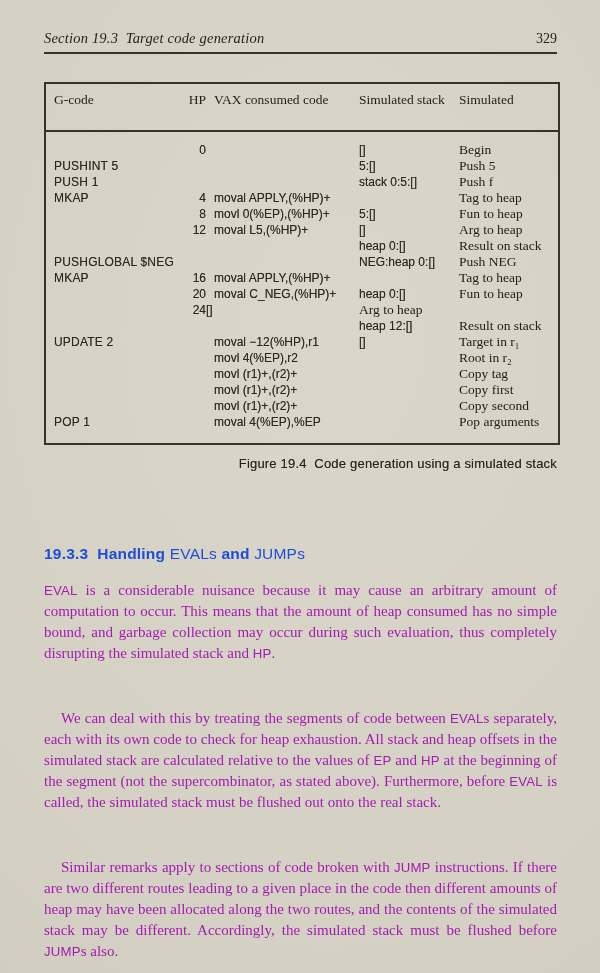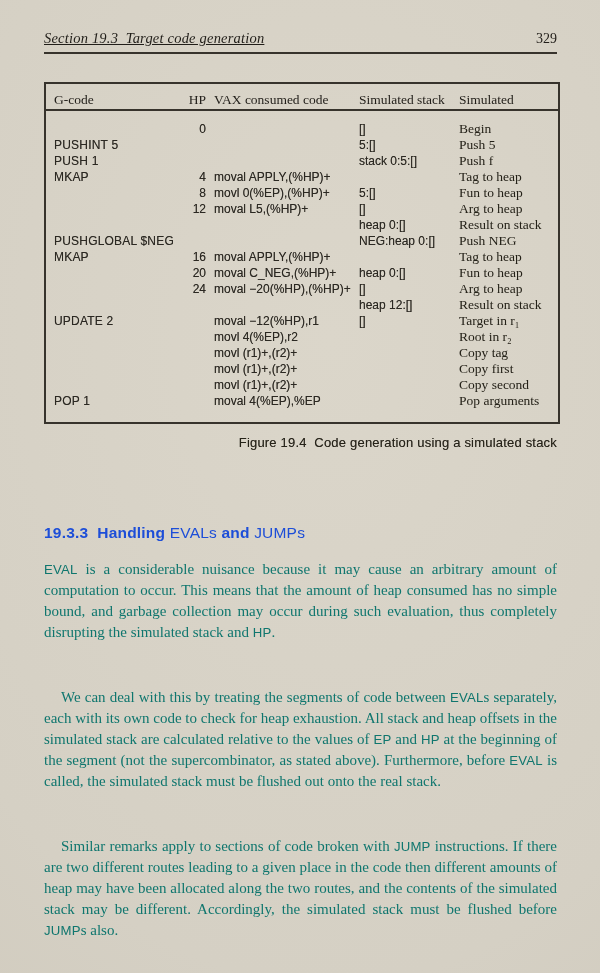--- a/index.html
+++ b/index.html
@@ -7,33 +7,33 @@
     width:600px; height:973px; overflow:hidden;
     background:#d6d1c5;
     background-image: radial-gradient(140% 120% at 55% 35%, #dbd6ca 0%, #d5d0c4 55%, #cbc5b7 100%);
     font-family:"Liberation Serif", "DejaVu Serif", serif;
     color:#211e19;
   }
   .page { padding:30px 43px 0 44px; }
 
   
   .running-head { display:flex; justify-content:space-between; align-items:baseline; font-size:14.5px; }
-  .running-title { font-style:italic; letter-spacing:0.2px;text-decoration:underline; }
+  .running-title { font-style:italic; letter-spacing:0.2px; }
   .page-num { font-size:14px; }
   .head-rule { border:none; border-top:2.5px solid #37332c; margin:5px 0 0 0; }
 
   
   .figure-box {
     margin-top:28px;
     border:2px solid #37332c;
     width:512px;
     background:transparent;
   }
   .tgrid { display:grid; grid-template-columns:138px 22px 153px 100px 1fr; }
-  .thead { padding:8px 0 1px 0; border-bottom:2px solid #37332c; font-size:13.5px; }
+  .thead { padding:8px 0 22px 0; border-bottom:2px solid #37332c; font-size:13.5px; }
   .thead .hc { white-space:nowrap; }
   .hc-gcode { padding-left:8px; }
   .hc-hp { text-align:right; }
   .hc-asm { padding-left:8px; }
   .tbody { padding:10px 0 13px 0; }
   .trow { display:grid; grid-template-columns:138px 22px 153px 100px 1fr; line-height:16px; }
   .tcell { font-family:"Liberation Sans", "DejaVu Sans", sans-serif; font-size:12px; color:#2b2822;
            white-space:nowrap; text-shadow:0 0 0.3px rgba(40,36,30,0.55); }
   .cell-gcode { padding-left:8px; letter-spacing:0.2px; }
   .cell-hp { text-align:right; }
@@ -54,21 +54,21 @@
     font-family:"Liberation Sans", "DejaVu Sans", sans-serif;
     font-size:15.5px; font-weight:700; color:#1d4ed8;
     letter-spacing:0.2px;
   }
   .section-heading .kw { font-weight:400; }
 
   
   .body-text { margin-top:17px; width:513px; }
   .para {
     margin:0; font-size:15px; line-height:21px; text-align:justify;
-    color:#0f766e;
+    color:#a21caf;
   }
   .para + .para { text-indent:17px;margin-top:44px; }
   .para .kw { font-family:"Liberation Sans", "DejaVu Sans", sans-serif; font-size:0.88em; letter-spacing:0.2px; }
 </style>
 </head>
 <body>
 
 <div class="page">
 
   <div class="running-head">
@@ -152,21 +152,20 @@
         <div class="trow">
           <div class="tcell cell-gcode"></div>
           <div class="tcell cell-hp">20</div>
           <div class="tcell cell-asm">moval C_NEG,(%HP)+</div>
           <div class="tcell cell-stack">heap 0:[]</div>
           <div class="tcell cell-comment">Fun to heap</div>
         </div>
         <div class="trow">
           <div class="tcell cell-gcode"></div>
           <div class="tcell cell-hp">24</div>
-          <div class="tcell cell-asm">moval −20(%HP),(%HP)+</div>
           <div class="tcell cell-stack">[]</div>
           <div class="tcell cell-comment">Arg to heap</div>
         </div>
         <div class="trow">
           <div class="tcell cell-gcode"></div>
           <div class="tcell cell-hp"></div>
           <div class="tcell cell-asm"></div>
           <div class="tcell cell-stack">heap 12:[]</div>
           <div class="tcell cell-comment">Result on stack</div>
         </div>

